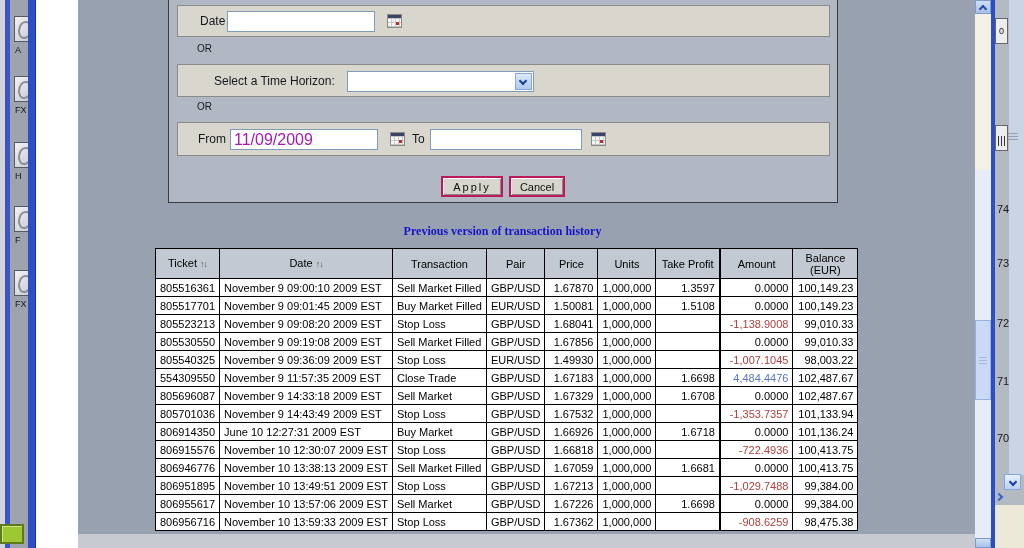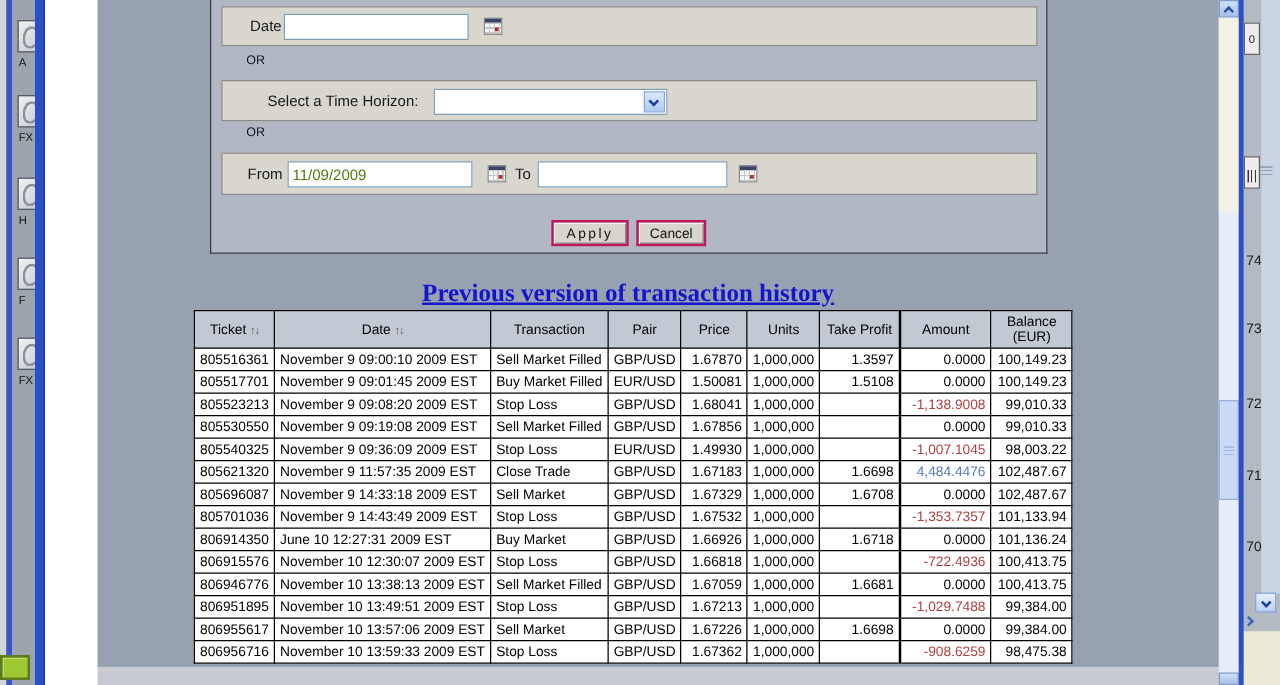--- a/index.html
+++ b/index.html
@@ -27,42 +27,42 @@
   .filter-panel { position:absolute; left:168px; top:0; width:670px; height:203px; background:#B1B8C4;
                   border-left:1px solid #3A3A42; border-right:1px solid #3A3A42; border-bottom:1px solid #3A3A42; }
   .form-bar { position:absolute; left:8px; width:653px; background:#D9D6CE; border:1px solid #8A8A8A; }
   .bar-date    { top:5px;  height:32px; }
   .bar-horizon { top:64px; height:33px; }
   .bar-fromto  { top:122px; height:34px; }
   .bar-label { position:absolute; font-size:12px; color:#15181D; top:50%; transform:translateY(-50%); white-space:nowrap; }
   .or-label  { position:absolute; left:28px; font-size:10px; color:#15181D; }
   .or-1 { top:43px; } .or-2 { top:101px; }
 
-  .text-input { position:absolute; height:21px; background:#FFFFFF; border:1px solid #7F9DB9; font-family:"Liberation Sans",sans-serif; font-size:12px; padding:0 3px; color:#4d7c0f; }
+  .text-input { position:absolute; height:21px; background:#FFFFFF; border:1px solid #7F9DB9; font-family:"Liberation Sans",sans-serif; font-size:16px; padding:0 3px; color:#a21caf; }
   .cal-btn { position:absolute; width:15px; height:14px; background:#F6F6F6; border:1px solid #8A8A8A; cursor:pointer;
              background-image:repeating-linear-gradient(to right, transparent 0 3px, #C6C6C6 3px 4px),
                               repeating-linear-gradient(to bottom, transparent 0 3px, #C6C6C6 3px 4px); }
   .cal-btn::before { content:""; position:absolute; left:0; top:0; right:0; height:3px; background:#3A4468; }
   .cal-btn::after  { content:""; position:absolute; right:2px; bottom:2px; width:3px; height:3px; background:#B03030; }
 
   .select-box { position:absolute; left:169px; top:6px; width:187px; height:21px; background:#FFFFFF; border:1px solid #7F9DB9; }
   .select-arrow-btn { position:absolute; right:1px; top:1px; width:17px; height:17px;
                       background:linear-gradient(180deg,#DCE9FC,#AFC9F0); border:1px solid #86A7DC; cursor:pointer; }
   .chev-down { position:absolute; left:4px; top:4px; width:6px; height:6px; border-right:2px solid #1C3E9C; border-bottom:2px solid #1C3E9C; transform:rotate(45deg); }
 
   .xp-button { position:absolute; top:176px; height:21px; background:#D8D5CD; border:2px solid #be185d;
                box-shadow:inset 1px 1px 0 #FFFFFF, inset -1px -1px 0 #8A8A8A;
                font-family:"Liberation Sans",sans-serif; font-size:11px; color:#101010; text-align:center; line-height:19px; cursor:pointer; }
   .btn-apply  { left:272px; width:62px; letter-spacing:2px; }
   .btn-cancel { left:340px; width:56px; }
 
   
   .history-link { position:absolute; left:42px; top:224px; width:921px; text-align:center;
-                  font-family:"Liberation Serif", serif; font-weight:bold; font-size:20px;
-                  color:#1414CC; text-decoration:underline; cursor:pointer; }
+                  font-family:"Liberation Serif", serif; font-weight:bold; font-size:12px;
+                  color:#1414CC; cursor:pointer; }
 
   
   table.tx { position:absolute; left:155px; top:248px; border-collapse:collapse; table-layout:fixed;
              font-size:11px; color:#000; background:#FFFFFF; border:1px solid #000; }
   table.tx th { background:#C3C9D3; font-weight:normal; border:1px solid #000; height:30px; text-align:center; padding:0 2px; line-height:12px; }
   table.tx td { border:1px solid #000; height:18px; padding:0 4px; white-space:nowrap; overflow:hidden; background:#FFFFFF; }
   .col-ticket      { width:64px;  text-align:center; }
   .col-date        { width:168px; text-align:left; }
   .col-transaction { width:92px;  text-align:left; }
   .col-pair        { width:53px;  text-align:center; }
@@ -232,21 +232,21 @@
         <td class="col-date">November 9 09:36:09 2009 EST</td>
         <td class="col-transaction">Stop Loss</td>
         <td class="col-pair">EUR/USD</td>
         <td class="col-price">1.49930</td>
         <td class="col-units">1,000,000</td>
         <td class="col-take_profit"></td>
         <td class="col-amount neg">-1,007.1045</td>
         <td class="col-balance">98,003.22</td>
       </tr>
       <tr>
-        <td class="col-ticket">805621320</td>
+        <td class="col-ticket">554309550</td>
         <td class="col-date">November 9 11:57:35 2009 EST</td>
         <td class="col-transaction">Close Trade</td>
         <td class="col-pair">GBP/USD</td>
         <td class="col-price">1.67183</td>
         <td class="col-units">1,000,000</td>
         <td class="col-take_profit">1.6698</td>
         <td class="col-amount pos">4,484.4476</td>
         <td class="col-balance">102,487.67</td>
       </tr>
       <tr>

